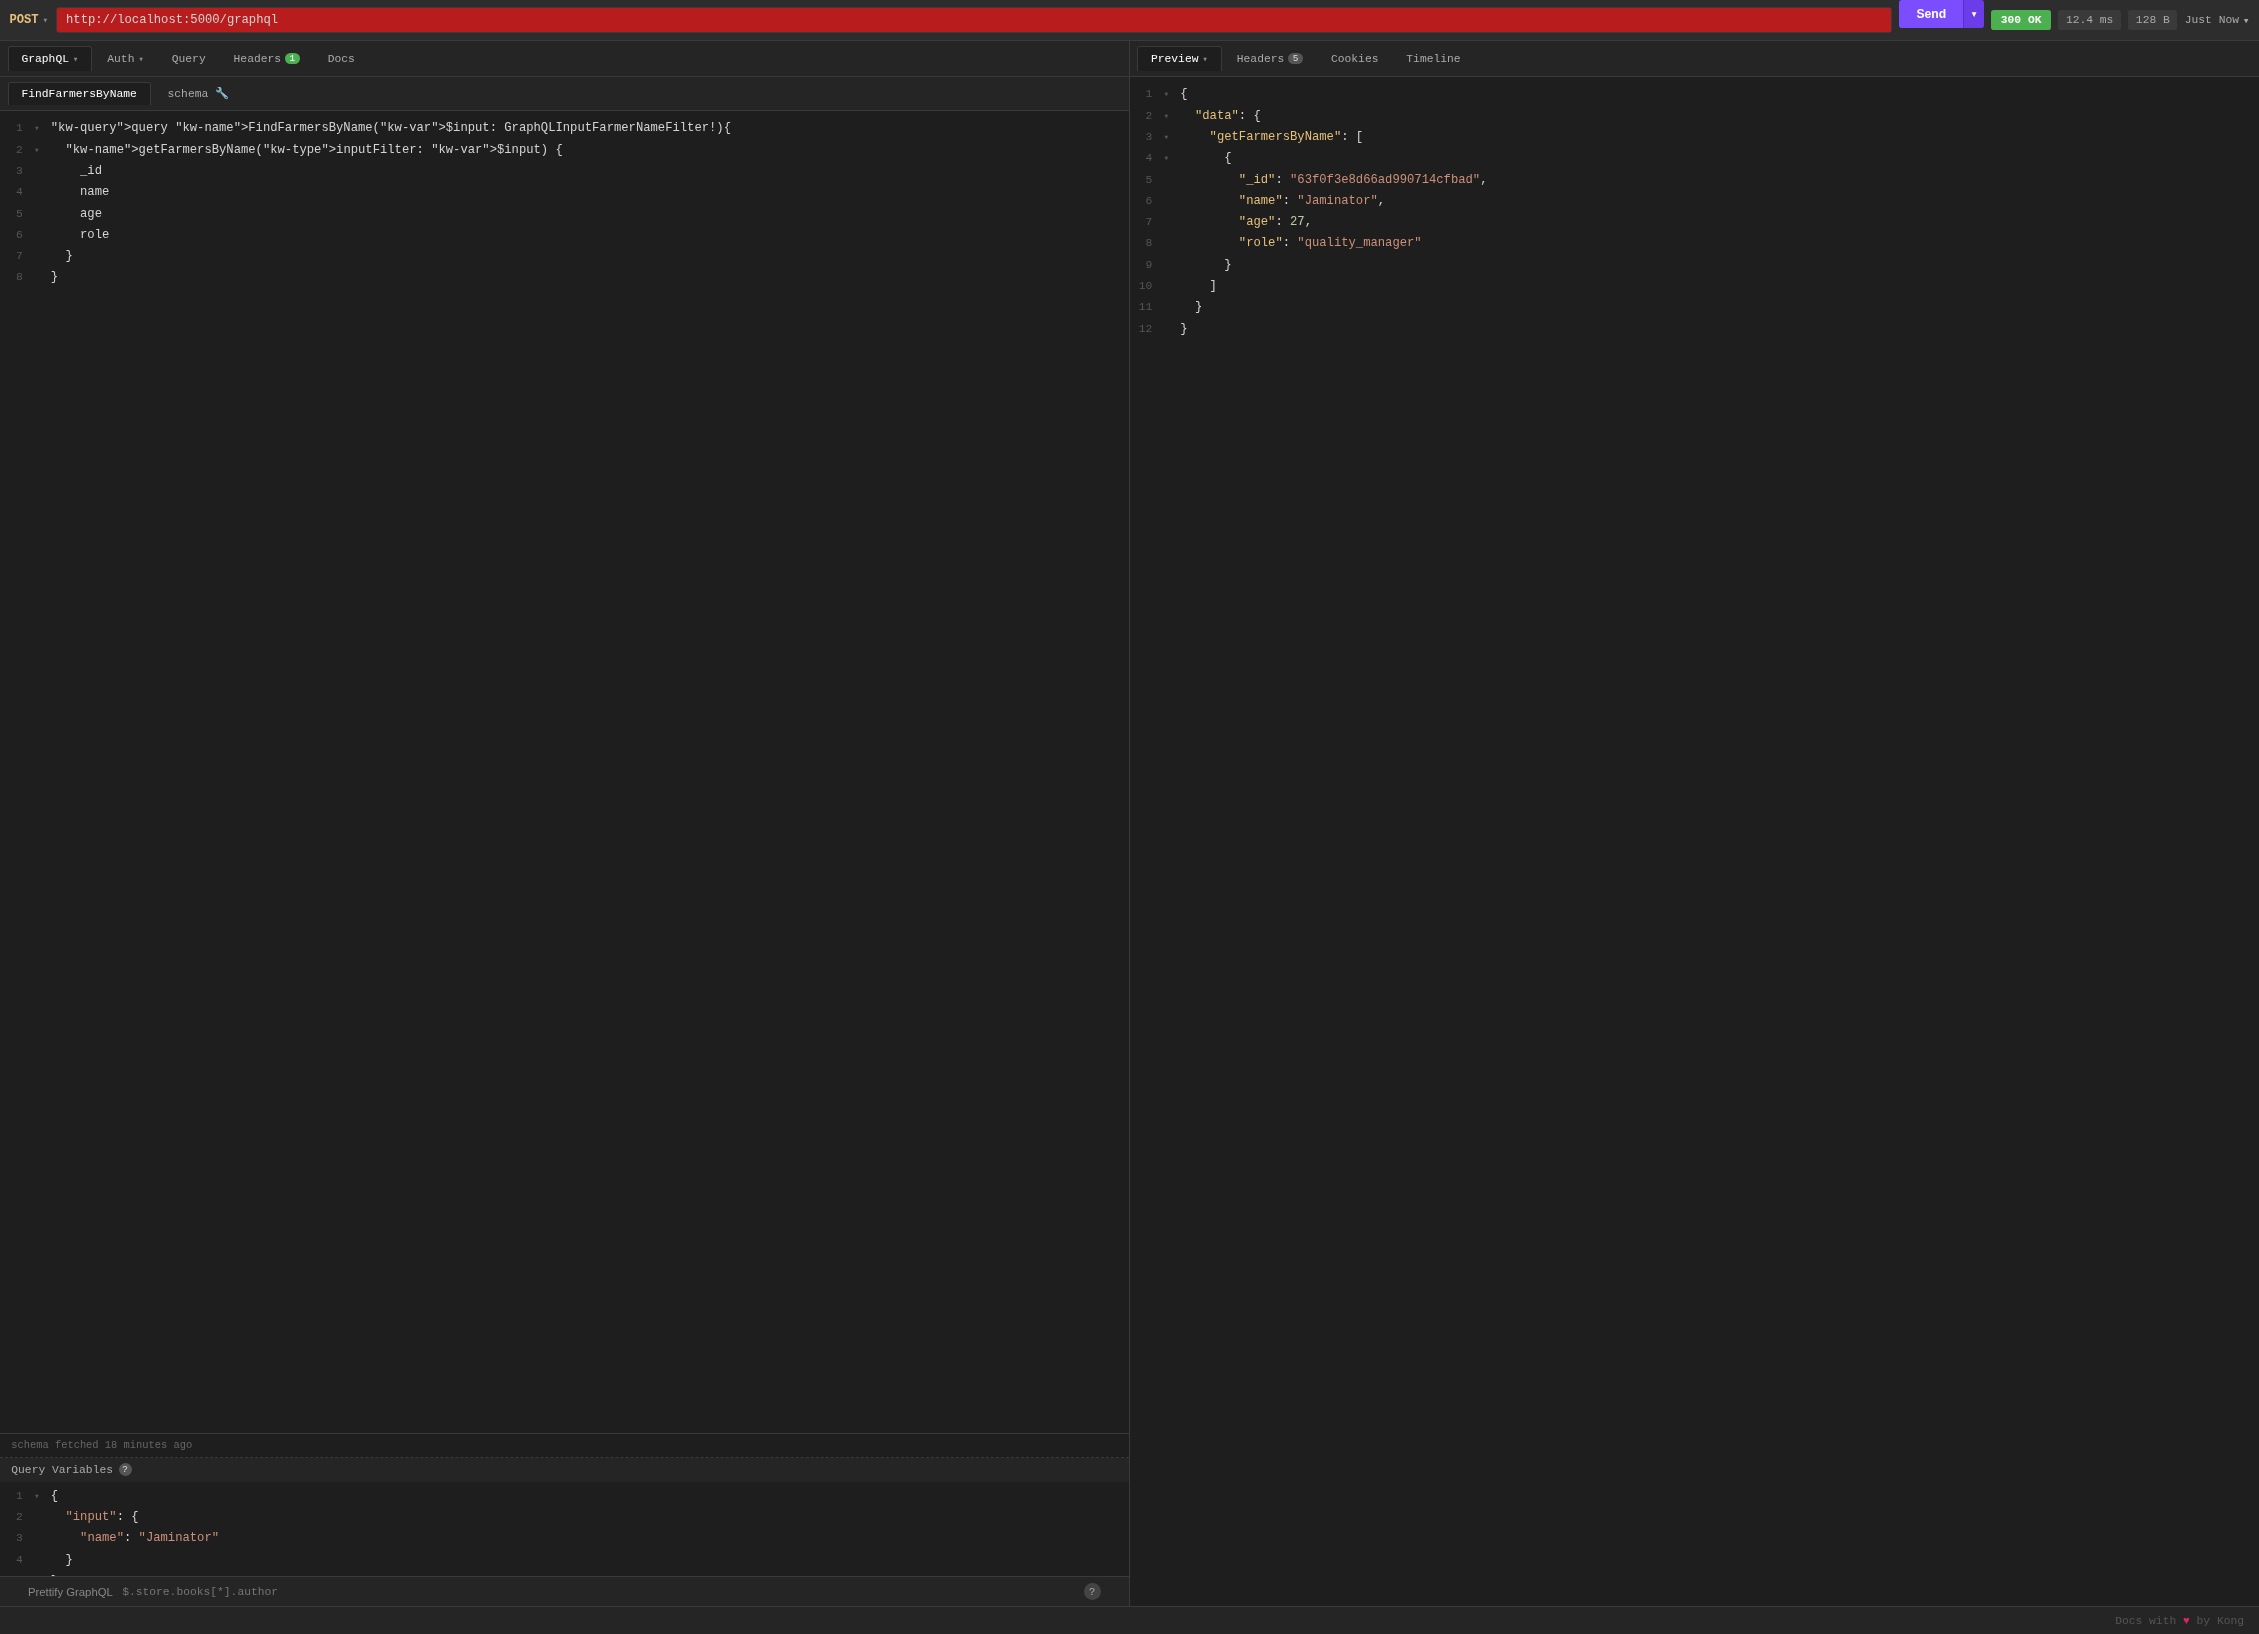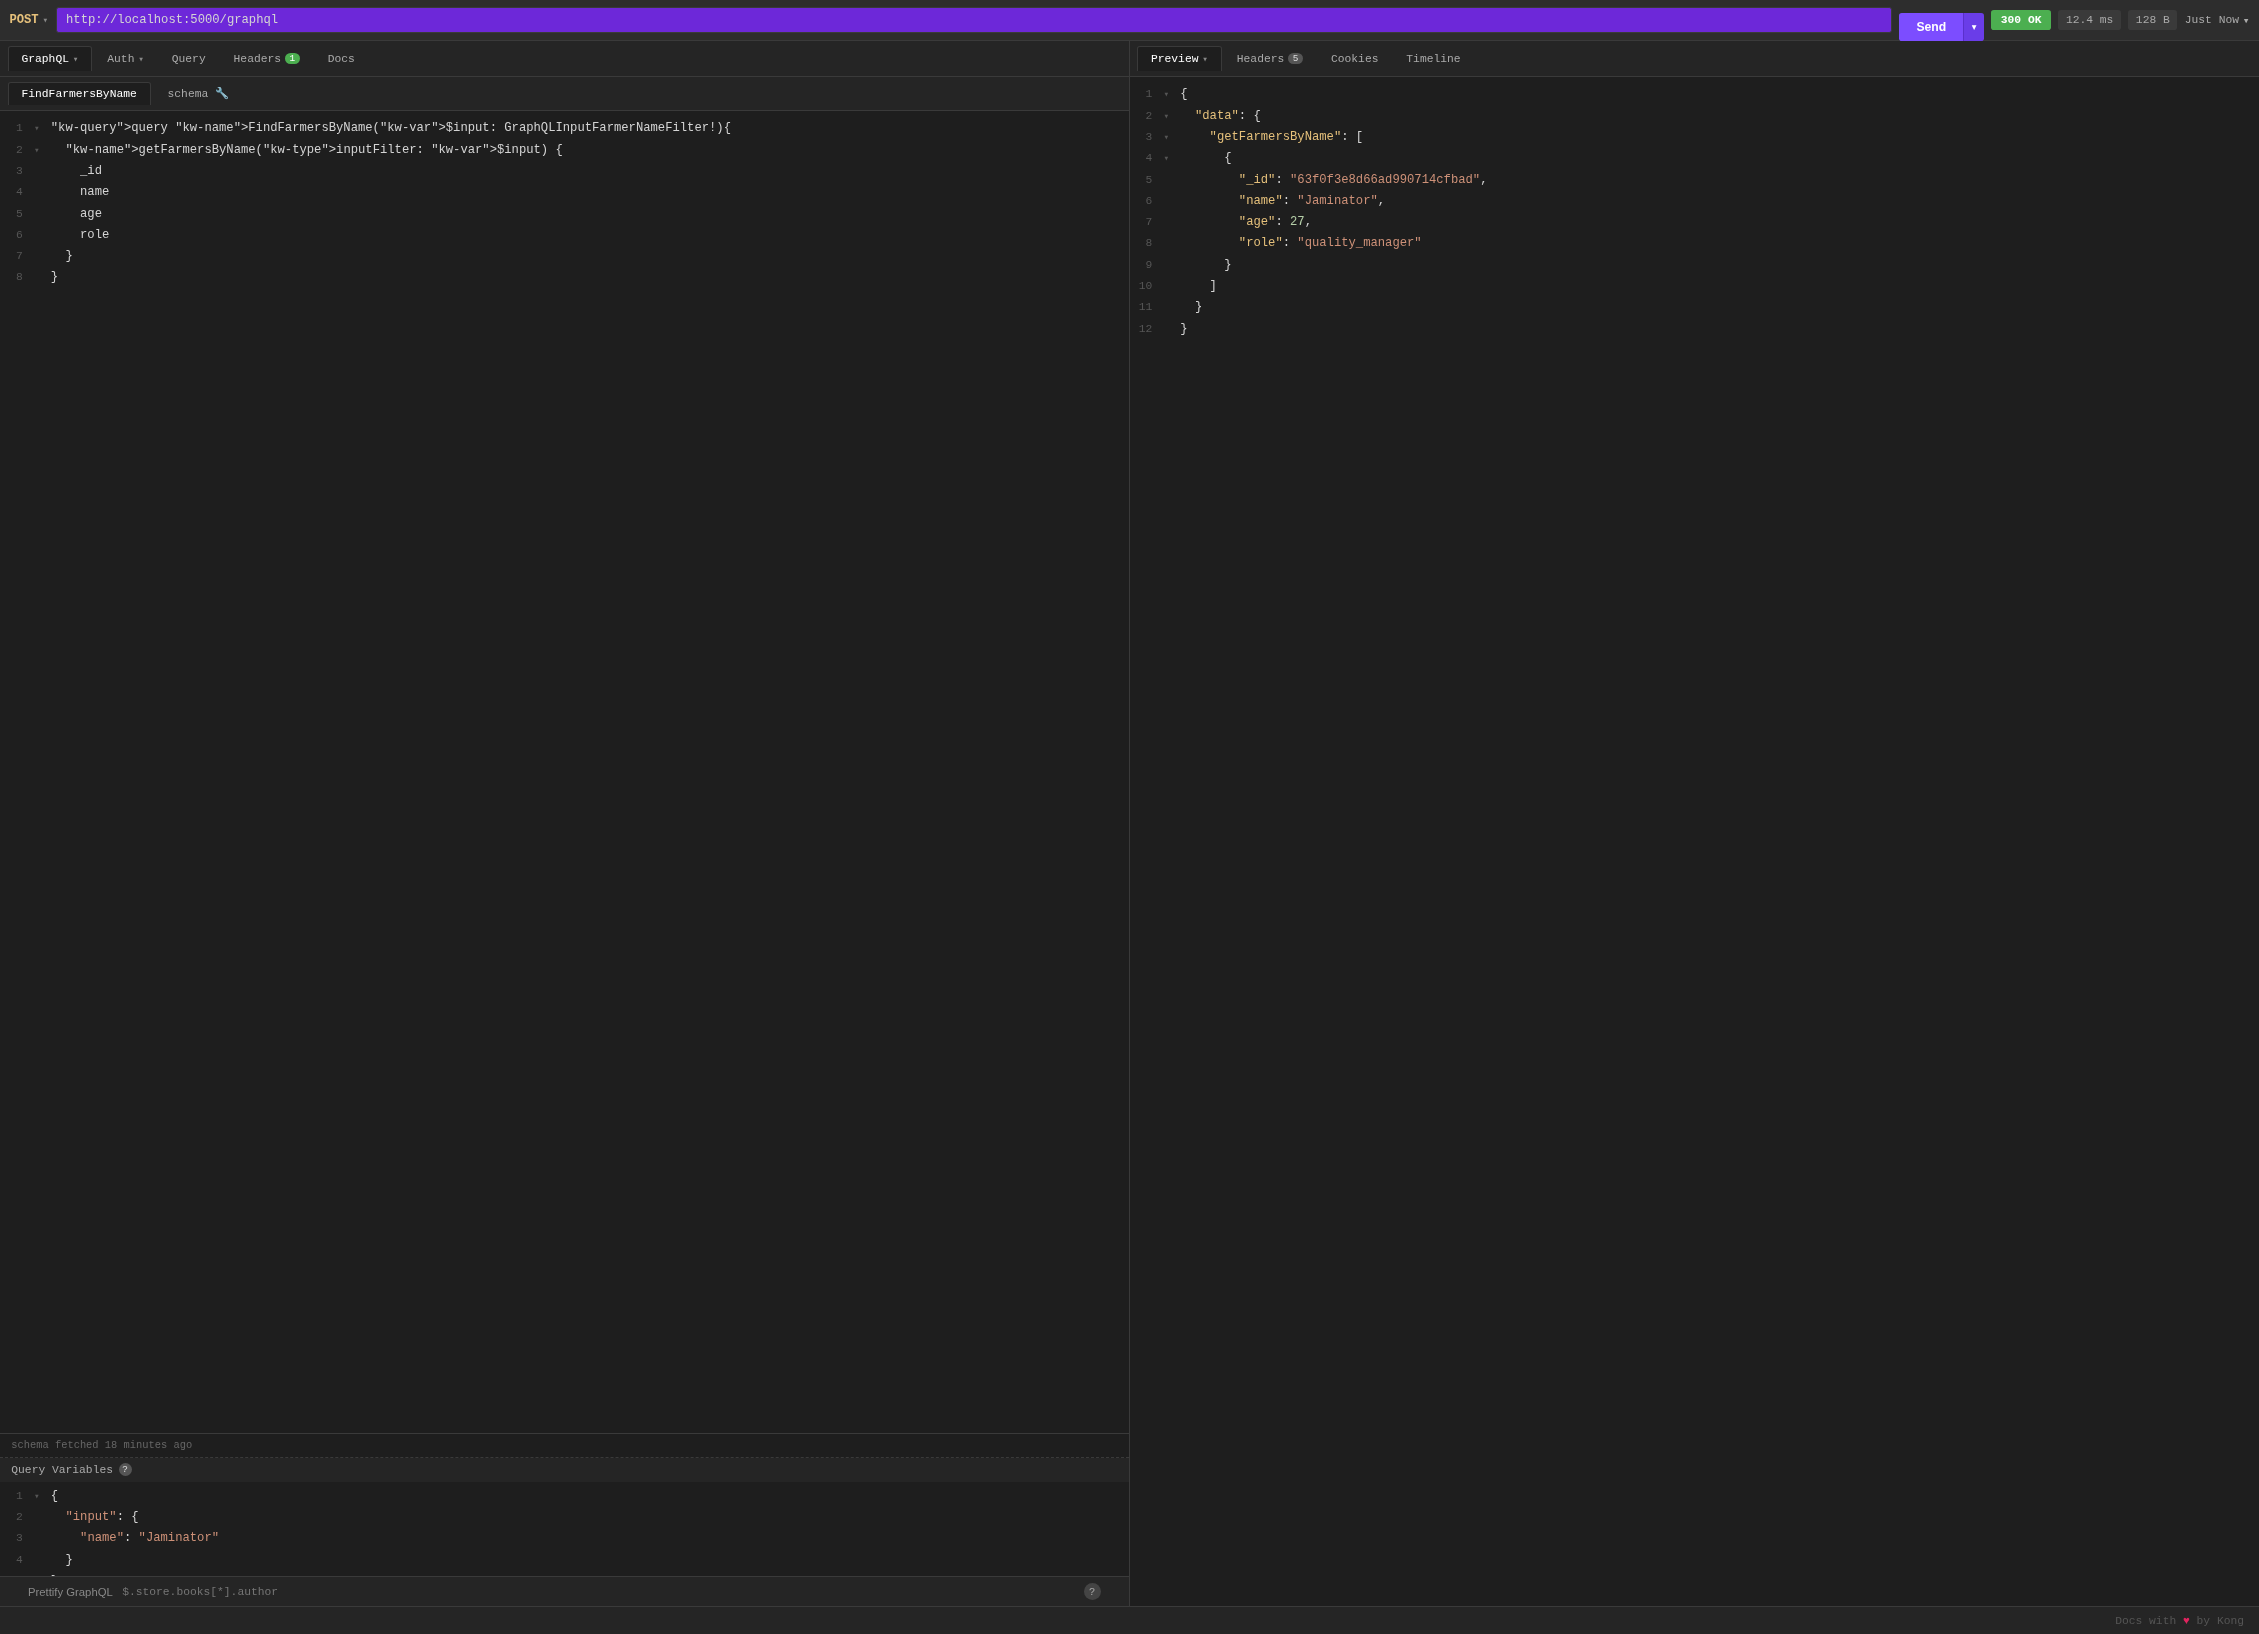--- a/index.html
+++ b/index.html
@@ -32,32 +32,32 @@
       color: #e5c07b;
       font-weight: bold;
       cursor: pointer;
     }
     .method-selector .chevron {
       font-size: 9.4px;
       color: #888;
     }
     .url-input {
       flex: 1;
-      background: #6d28d9;
+      background: #b91c1c;
       border: 0.9px solid #3a3a3a;
       border-radius: 2.8px;
       color: #d4d4d4;
       padding: 4.7px 9.4px;
       font-family: inherit;
       font-size: 12.2px;
       outline: none;
     }
     .send-btn {
       display: flex;
-      align-items: flex-start;
+      align-items: flex-end;
       height: 15px;
     }
     .send-main {
       background: #7c4dff;
       color: white;
       border: none;
       padding: 0 17px;
       height: 28px;
       cursor: pointer;
       font-size: 12.2px;

